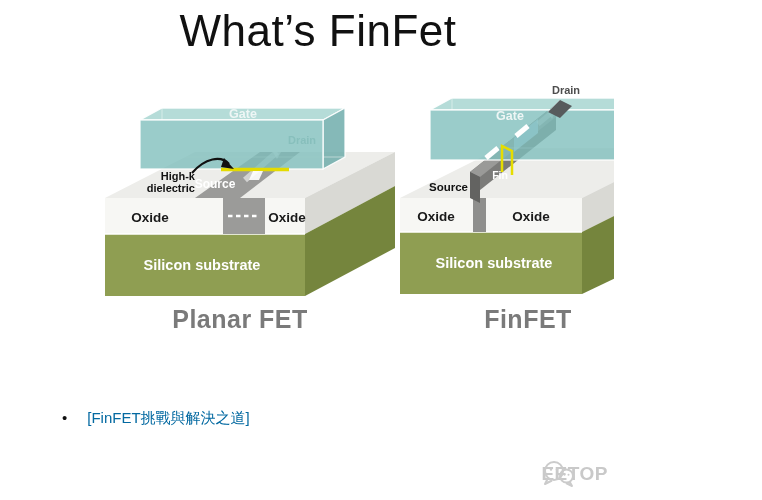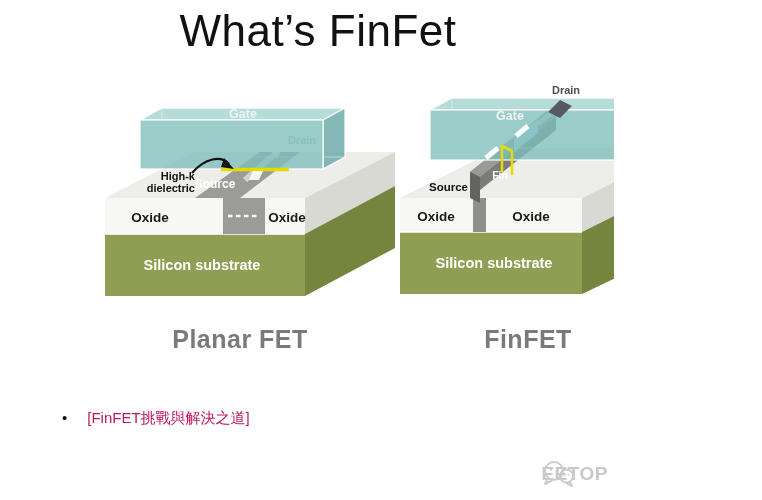--- a/index.html
+++ b/index.html
@@ -1,26 +1,26 @@
 <!DOCTYPE html>
 <html><head>
 <meta charset="utf-8">
 <style>
   html,body{margin:0;padding:0;background:#ffffff;}
   .slide{position:relative;width:614px;height:500px;background:#ffffff;overflow:hidden;
          font-family:"Liberation Sans",sans-serif;}
   .title{position:absolute;left:0;right:0;top:6px;text-align:center;padding-left:22px;
          font-size:44px;color:#111;letter-spacing:.5px;white-space:nowrap;}
   .caption{position:absolute;font-weight:bold;font-size:25px;color:#7a7a7a;
-           letter-spacing:.5px;text-align:center;margin-top:20px;}
+           letter-spacing:.5px;text-align:center;}
   .caption.planar{left:95px;top:305px;width:290px;}
   .caption.finfet{left:390px;top:305px;width:276px;}
   .bullet{position:absolute;left:62px;top:408px;display:flex;align-items:flex-start;}
   .bullet .dot{font-size:15px;line-height:19px;color:#111;margin-right:20px;}
-  .bullet .txt{font-size:15px;line-height:19px;color:#be185d;}
+  .bullet .txt{font-size:15px;line-height:19px;color:#0369a1;}
   .watermark{position:absolute;right:6px;bottom:15px;display:flex;align-items:center;gap:5px;}
   .watermark .wm-text{font-size:19px;font-weight:bold;letter-spacing:.5px;color:#c9c9c9;}
   .page-num{position:absolute;left:684px;top:458px;font-size:11px;font-weight:bold;
             color:#2a2a2a;border-bottom:2px solid #2a2a2a;padding:0 1px;z-index:5;}
   svg{position:absolute;overflow:visible;}
   svg text{font-family:"Liberation Sans",sans-serif;}
 </style>
 </head>
 <body>
 

